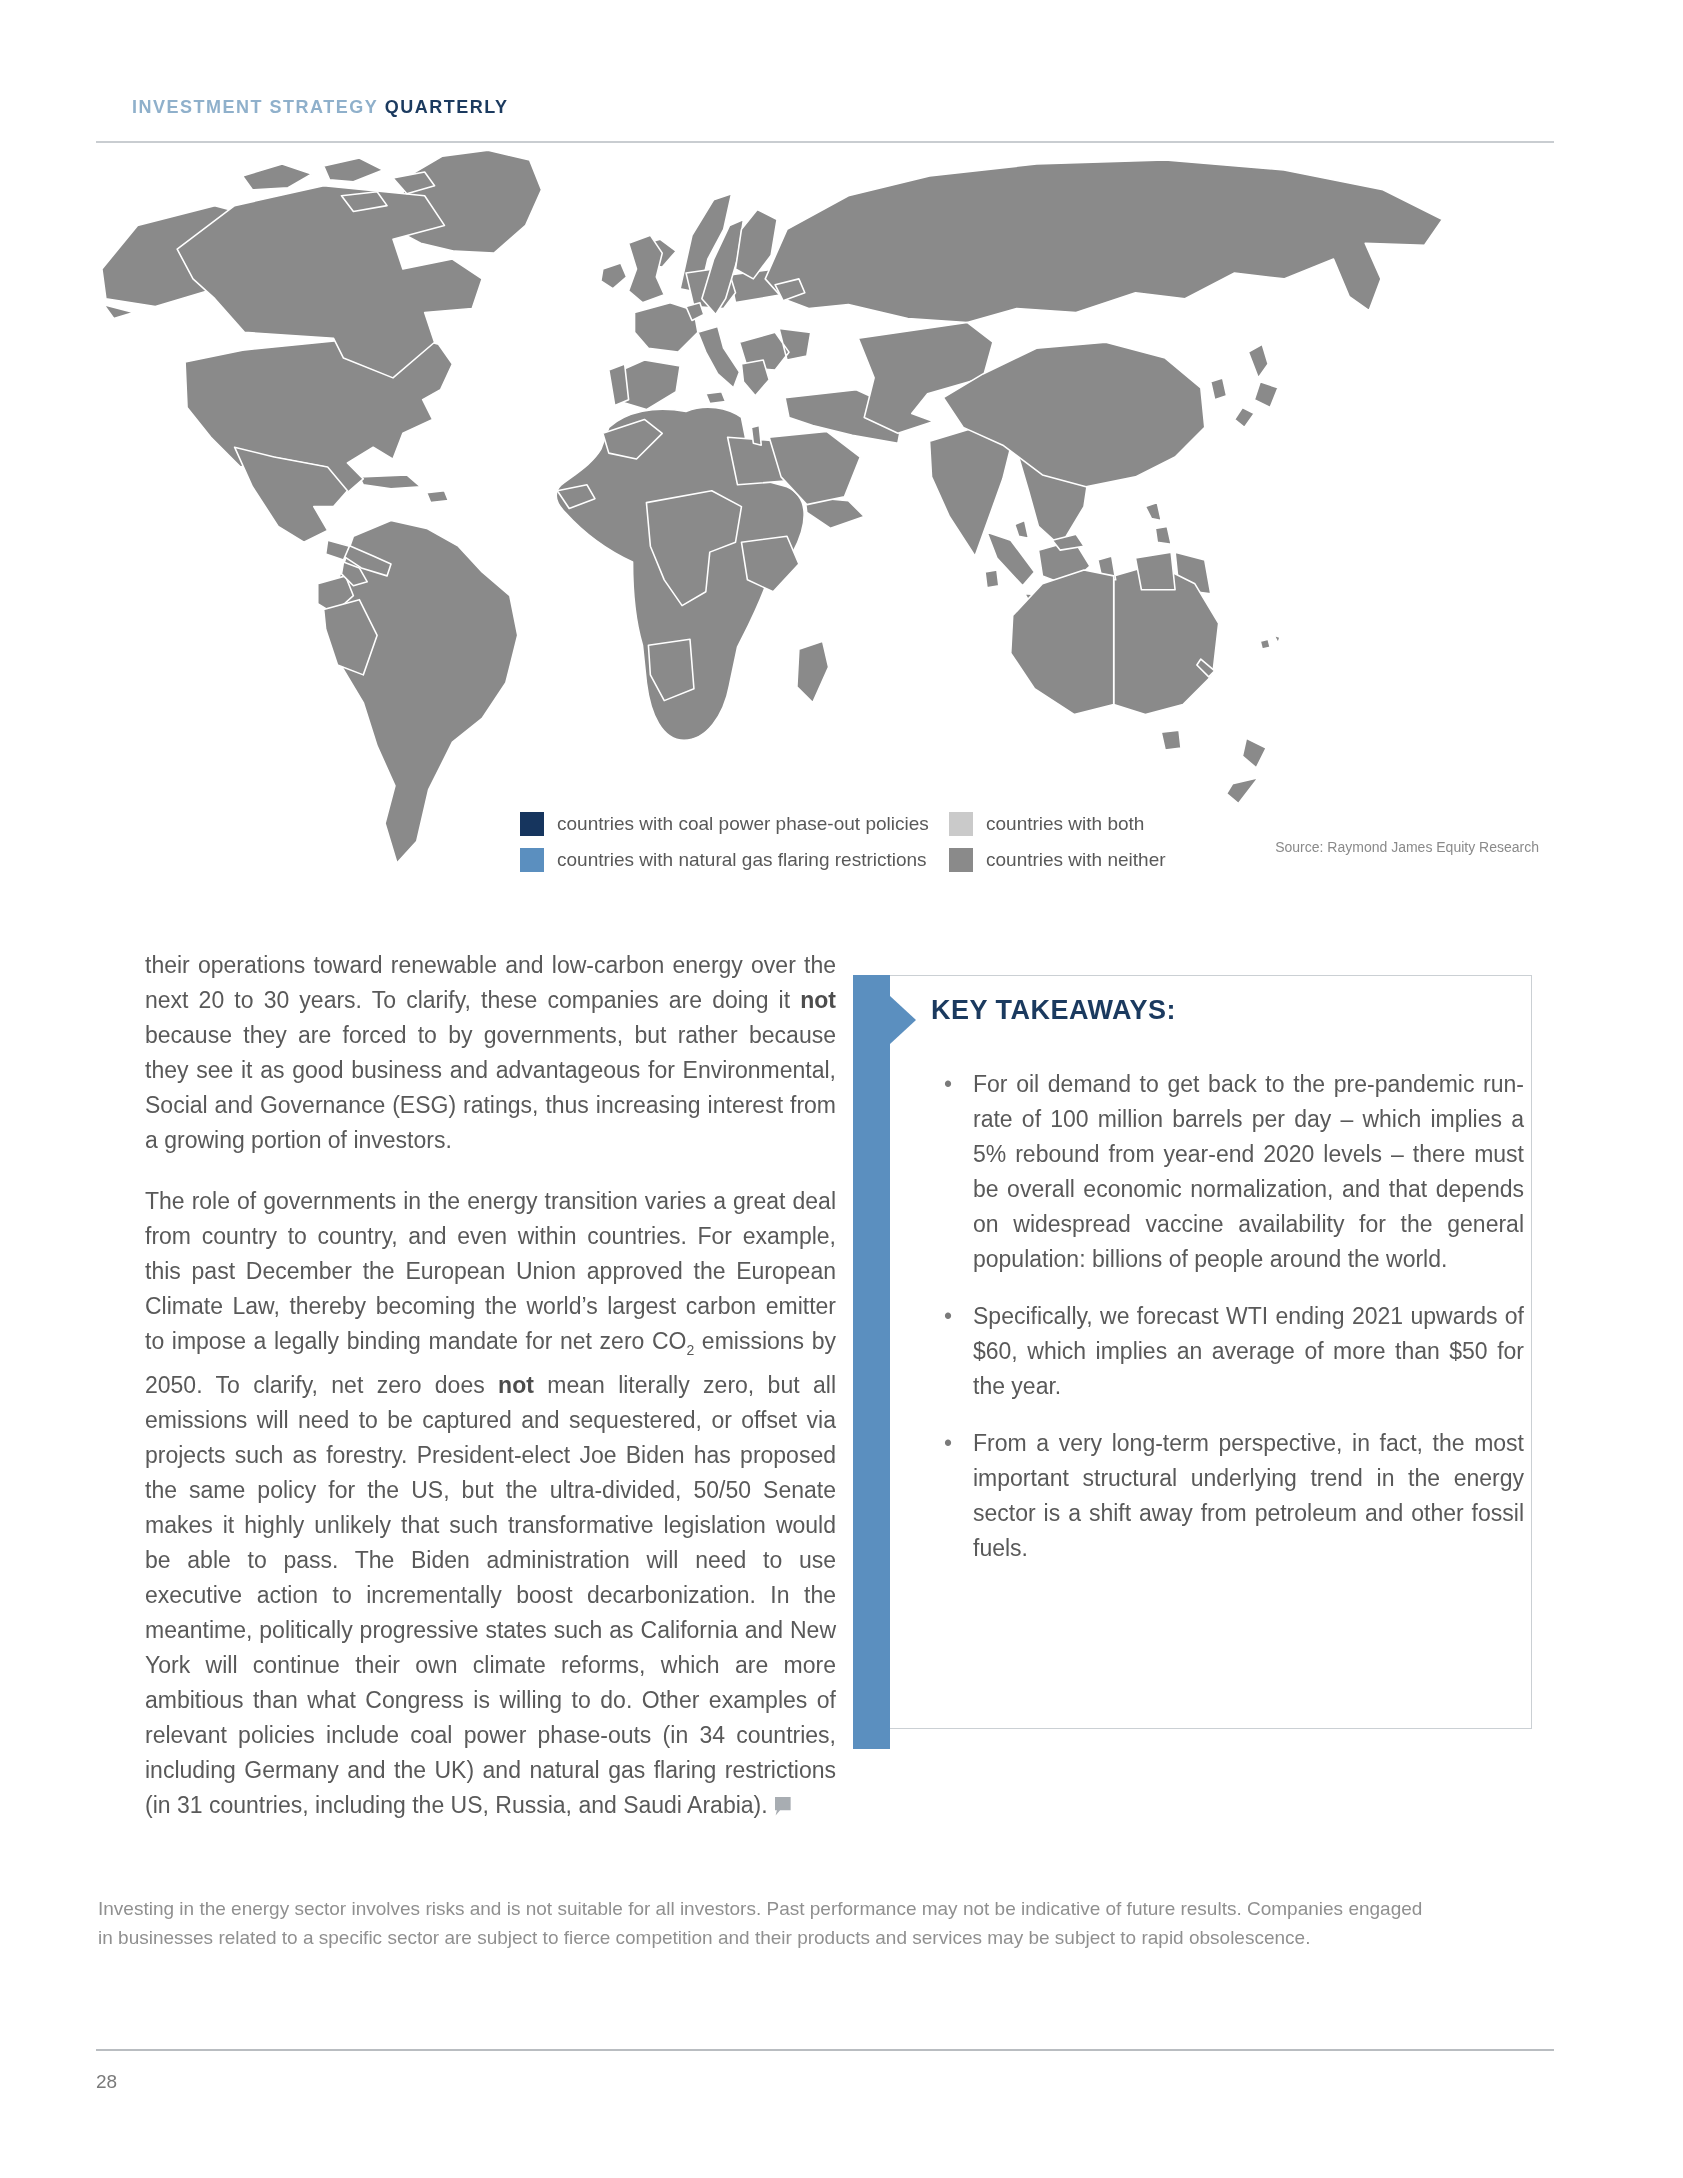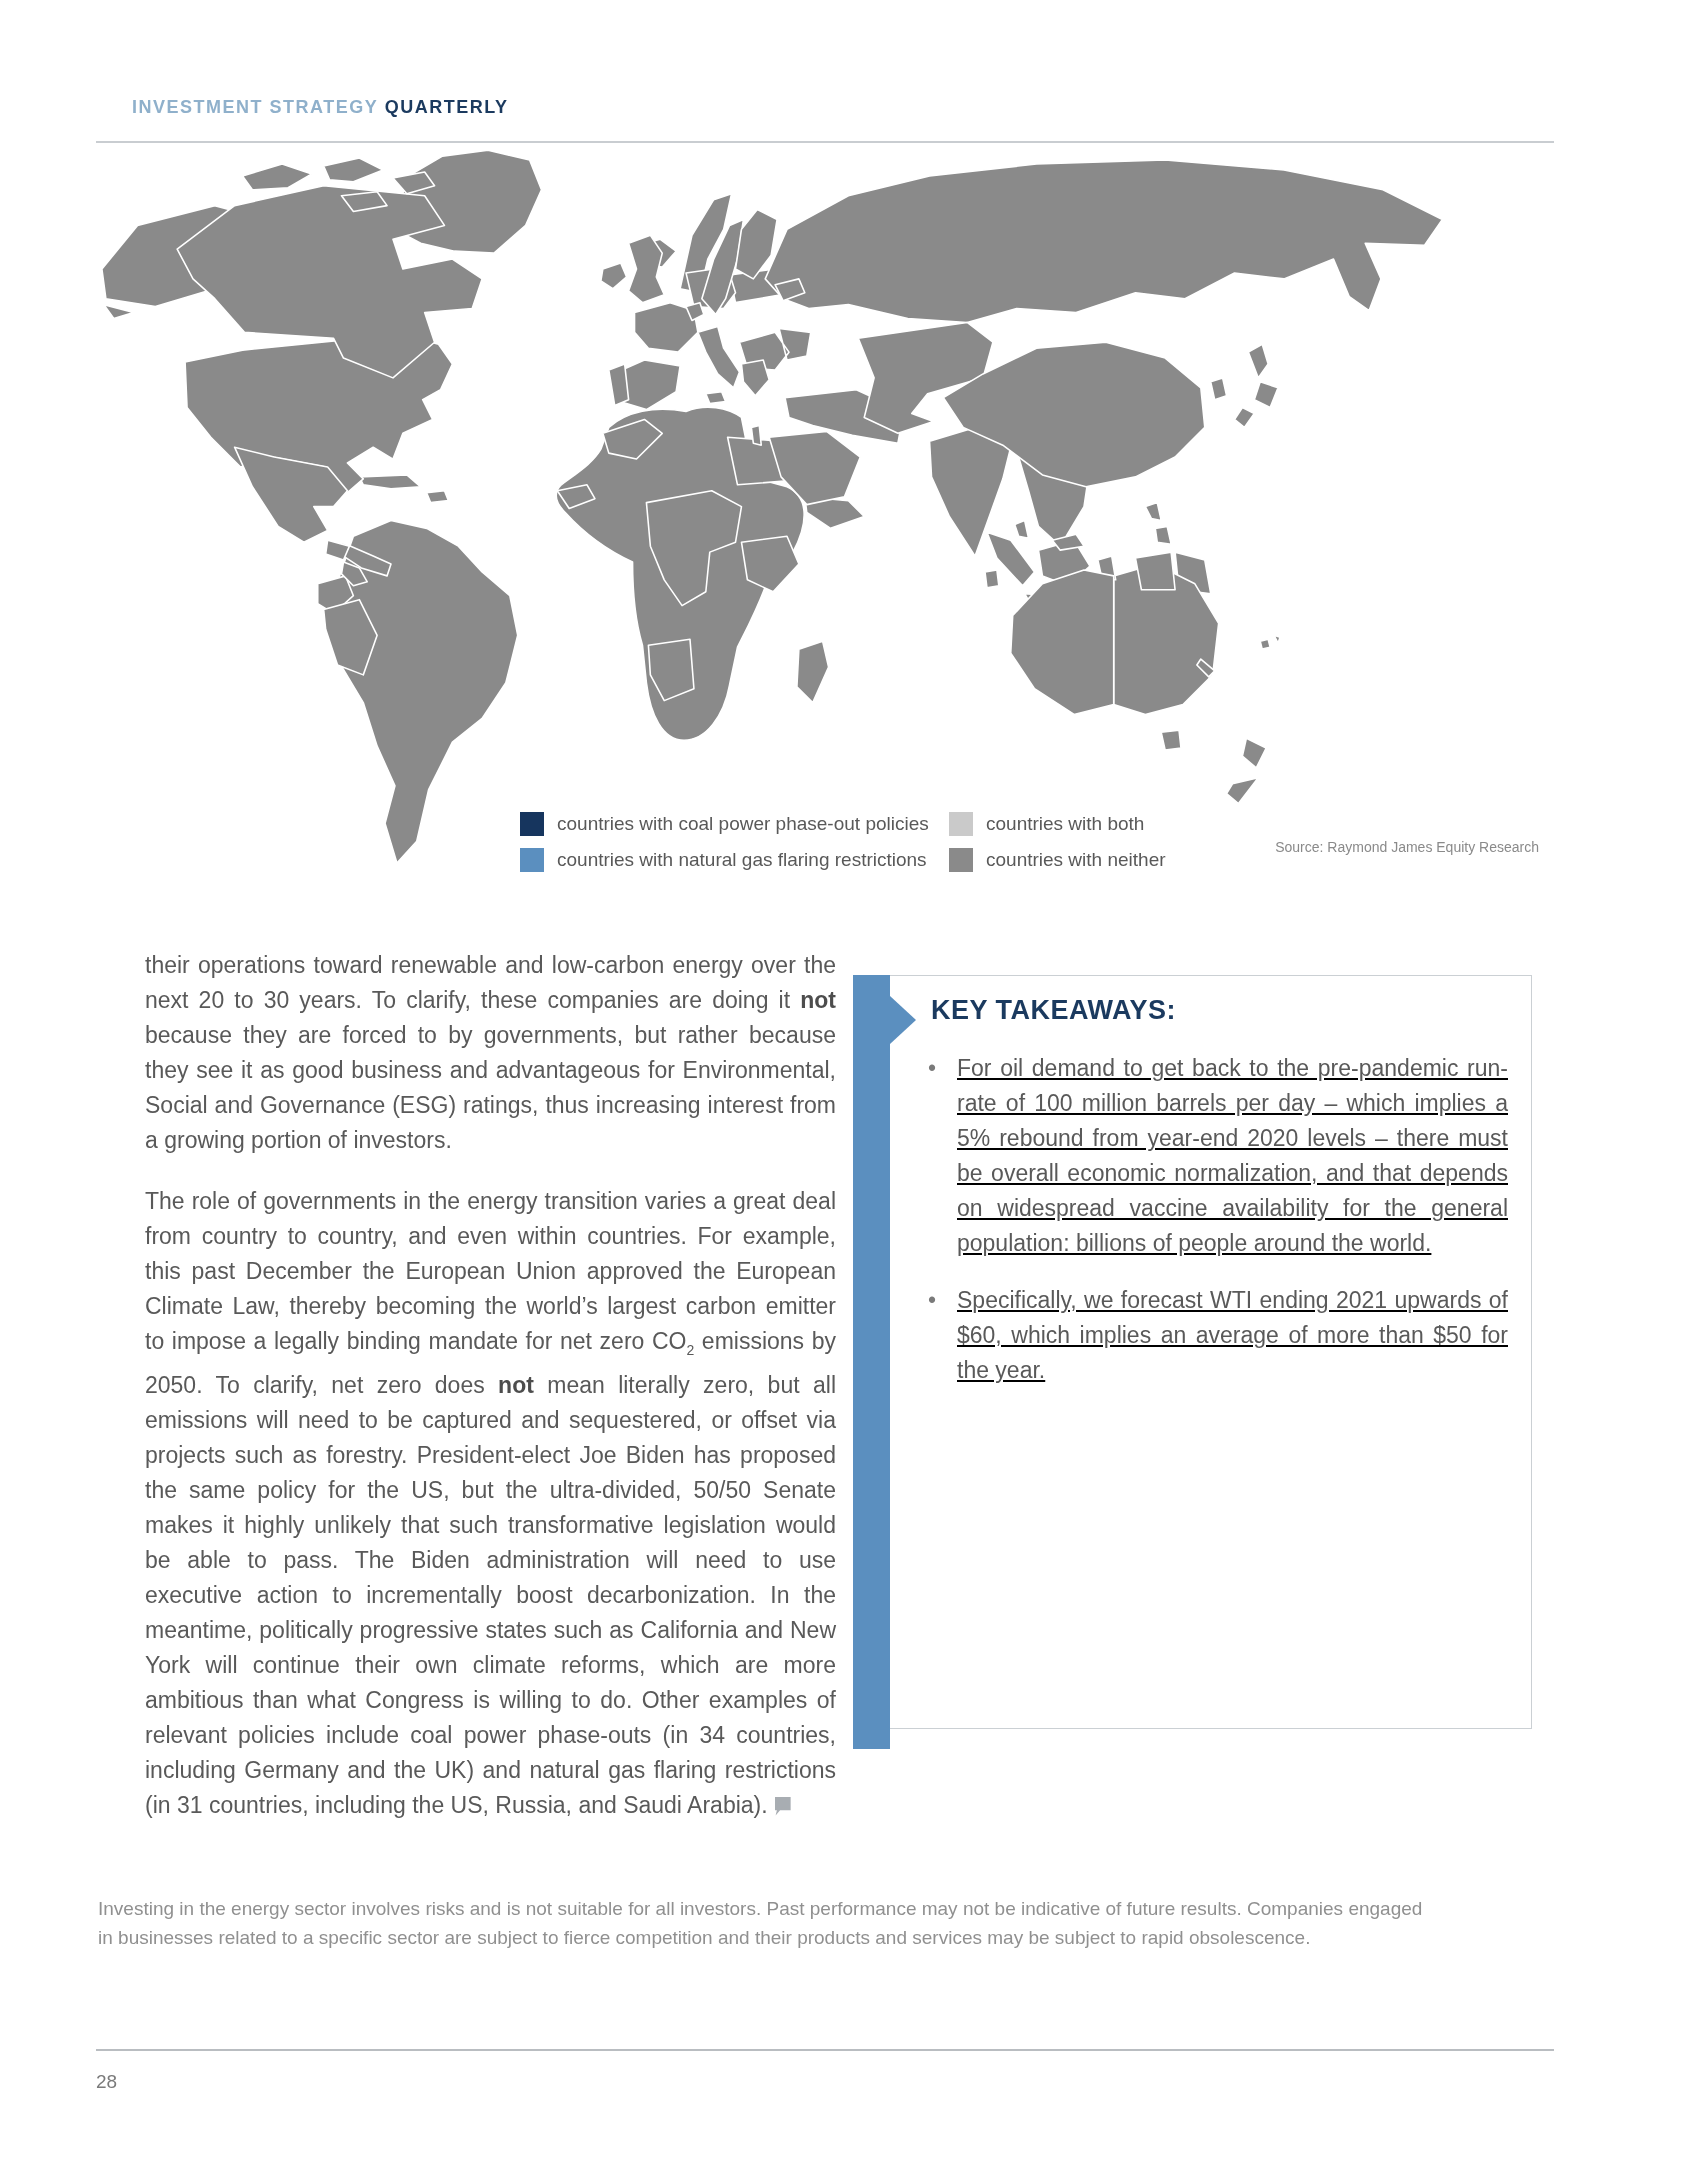--- a/index.html
+++ b/index.html
@@ -36,21 +36,21 @@
     display:inline-block;width:16px;height:19px;background:#a8adb2;margin-left:7px;vertical-align:-3px;
     clip-path:polygon(0 0,100% 0,100% 72%,34% 72%,6% 100%,14% 72%,0 72%);
   }
 
   
   .takeaways-box{position:absolute;left:871px;top:975px;width:659px;height:752px;border:1px solid #cbd0d4;background:#fff;}
   .takeaways-ribbon{position:absolute;left:853px;top:975px;width:37px;height:774px;background:#5b8fbf;}
   .takeaways-arrow{position:absolute;left:890px;top:996px;width:0;height:0;
     border-left:26px solid #5b8fbf;border-top:24px solid transparent;border-bottom:24px solid transparent;}
   .takeaways-title{position:absolute;left:931px;top:995px;font-size:27px;font-weight:800;color:#1b3a5f;letter-spacing:0.5px;}
-  .takeaways-list{position:absolute;left:926px;top:1051px;width:582px;margin:0;padding:0;list-style:none;text-decoration:underline;}
+  .takeaways-list{position:absolute;left:926px;top:1051px;width:582px;margin:16px;padding:0;list-style:none;}
   .takeaways-list li{position:relative;padding-left:31px;margin-bottom:22px;font-size:23px;line-height:35px;color:#595959;text-align:justify;}
   .takeaways-list li::before{content:"•";position:absolute;left:2px;top:0;color:#7a7a7a;}
 
   
   .disclaimer{position:absolute;left:98px;top:1894px;width:1342px;font-size:19px;line-height:29px;color:#909090;}
   .page-num{position:absolute;left:96px;top:2071px;font-size:19px;color:#7a7a7a;}
 </style>
 </head>
 <body>
 
@@ -153,20 +153,21 @@
     <p><span>The role of governments in the energy transition varies a great deal from country to country, and even within countries. For example, this past December the European Union approved the European Climate Law, thereby becoming the world’s largest carbon emitter to impose a legally binding mandate for net zero CO</span><sub>2</sub><span> emissions by 2050. To clarify, net zero does </span><b>not</b><span> mean literally zero, but all emissions will need to be captured and sequestered, or offset via projects such as forestry. President-elect Joe Biden has proposed the same policy for the US, but the ultra-divided, 50/50 Senate makes it highly unlikely that such transformative legislation would be able to pass. The Biden administration will need to use executive action to incrementally boost decarbonization. In the meantime, politically progressive states such as California and New York will continue their own climate reforms, which are more ambitious than what Congress is willing to do. Other examples of relevant policies include coal power phase-outs (in 34 countries, including Germany and the UK) and natural gas flaring restrictions (in 31 countries, including the US, Russia, and Saudi Arabia).</span><span class="endmark"></span></p>
   </div>
 
   <div class="takeaways-box"></div>
   <div class="takeaways-ribbon"></div>
   <div class="takeaways-arrow"></div>
   <div class="takeaways-title">KEY TAKEAWAYS:</div>
   <ul class="takeaways-list">
     <li>For oil demand to get back to the pre-pandemic run-rate of 100 million barrels per day – which implies a 5% rebound from year-end 2020 levels – there must be overall economic normalization, and that depends on widespread vaccine availability for the general population: billions of people around the world.</li>
     <li>Specifically, we forecast WTI ending 2021 upwards of $60, which implies an average of more than $50 for the year.</li>
+    <li>From a very long-term perspective, in fact, the most important structural underlying trend in the energy sector is a shift away from petroleum and other fossil fuels.</li>
   </ul>
 
   <div class="disclaimer">Investing in the energy sector involves risks and is not suitable for all investors. Past performance may not be indicative of future results. Companies engaged in businesses related to a specific sector are subject to fierce competition and their products and services may be subject to rapid obsolescence.</div>
   <div class="rule bottom"></div>
   <div class="page-num">28</div>
 
 </div>
 
 
 </body></html>

